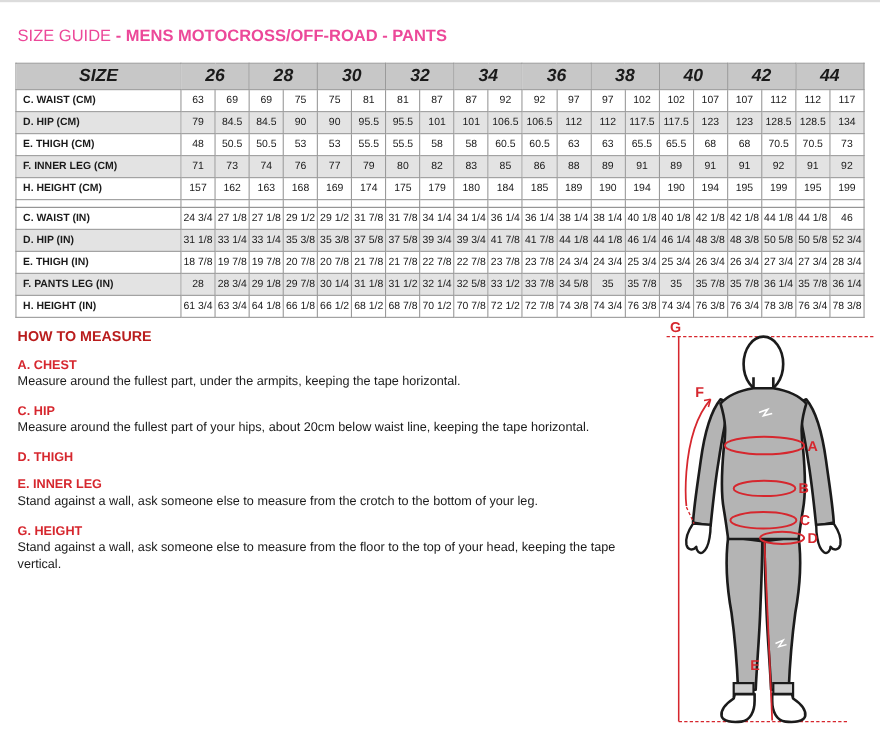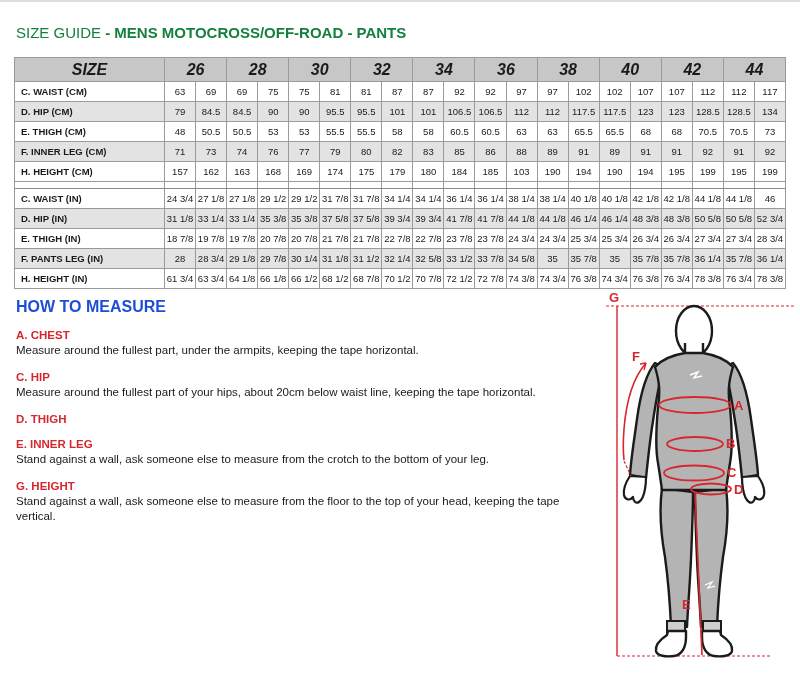--- a/index.html
+++ b/index.html
@@ -2,21 +2,21 @@
 <html><head>
 <meta charset="utf-8">
 <style>
   html,body { margin:0; padding:0; }
   body {
     width:800px; height:677px; overflow:hidden; position:relative;
     background:#ffffff; font-family:"Liberation Sans", sans-serif;
     border-top:2px solid #dcdcdc; box-sizing:border-box;
   }
   
-  .page-title { position:absolute; left:16px; top:22px; font-size:15px; color:#15803d; white-space:nowrap; }
+  .page-title { position:absolute; left:16px; top:22px; font-size:15px; color:#ec4899; white-space:nowrap; }
   .page-title .t-bold { font-weight:bold; }
 
   
   table.size-chart {
     position:absolute; left:14px; top:55px; width:772px;
     border-collapse:collapse; table-layout:fixed;
     border:1px solid #7e7e7e;
   }
   table.size-chart col.label-col { width:150px; }
   table.size-chart th, table.size-chart td {
@@ -29,21 +29,21 @@
   table.size-chart tbody th {
     text-align:left; padding-left:6px; font-weight:bold; font-size:9.5px; background:#fff;
   }
   table.size-chart tbody tr.alt td, table.size-chart tbody tr.alt th { background:#e3e3e3; }
   table.size-chart tbody tr.spacer th, table.size-chart tbody tr.spacer td {
     height:6px; background:#fff; border-bottom:1px solid #8a8a8a;
   }
 
   
   .how-to { position:absolute; left:16px; top:296px; width:586px; }
-  .how-to h2 { margin:0; font-size:16px; font-weight:bold; color:#1d4ed8; }
+  .how-to h2 { margin:0; font-size:13px; font-weight:bold; color:#b91c1c; }
   .how-to .sec { margin-top:13px; }
   .sec-label { margin:0; font-size:11.5px; font-weight:bold; color:#d6272e; }
   .sec-text { margin:2px 0 0 0; font-size:11.5px; color:#1a1a1a; line-height:1.3; }
 
   
   .diagram { position:absolute; left:600px; top:287px; width:200px; height:390px; }
   .diagram svg { display:block; }
   .rlabel { font-family:"Liberation Sans", sans-serif; font-size:13px; font-weight:bold; fill:#d6272e; }
 </style>
 </head>
@@ -191,21 +191,21 @@
         <td>162</td>
         <td>163</td>
         <td>168</td>
         <td>169</td>
         <td>174</td>
         <td>175</td>
         <td>179</td>
         <td>180</td>
         <td>184</td>
         <td>185</td>
-        <td>103</td>
+        <td>189</td>
         <td>190</td>
         <td>194</td>
         <td>190</td>
         <td>194</td>
         <td>195</td>
         <td>199</td>
         <td>195</td>
         <td>199</td>
       </tr>
       <tr class="spacer">

